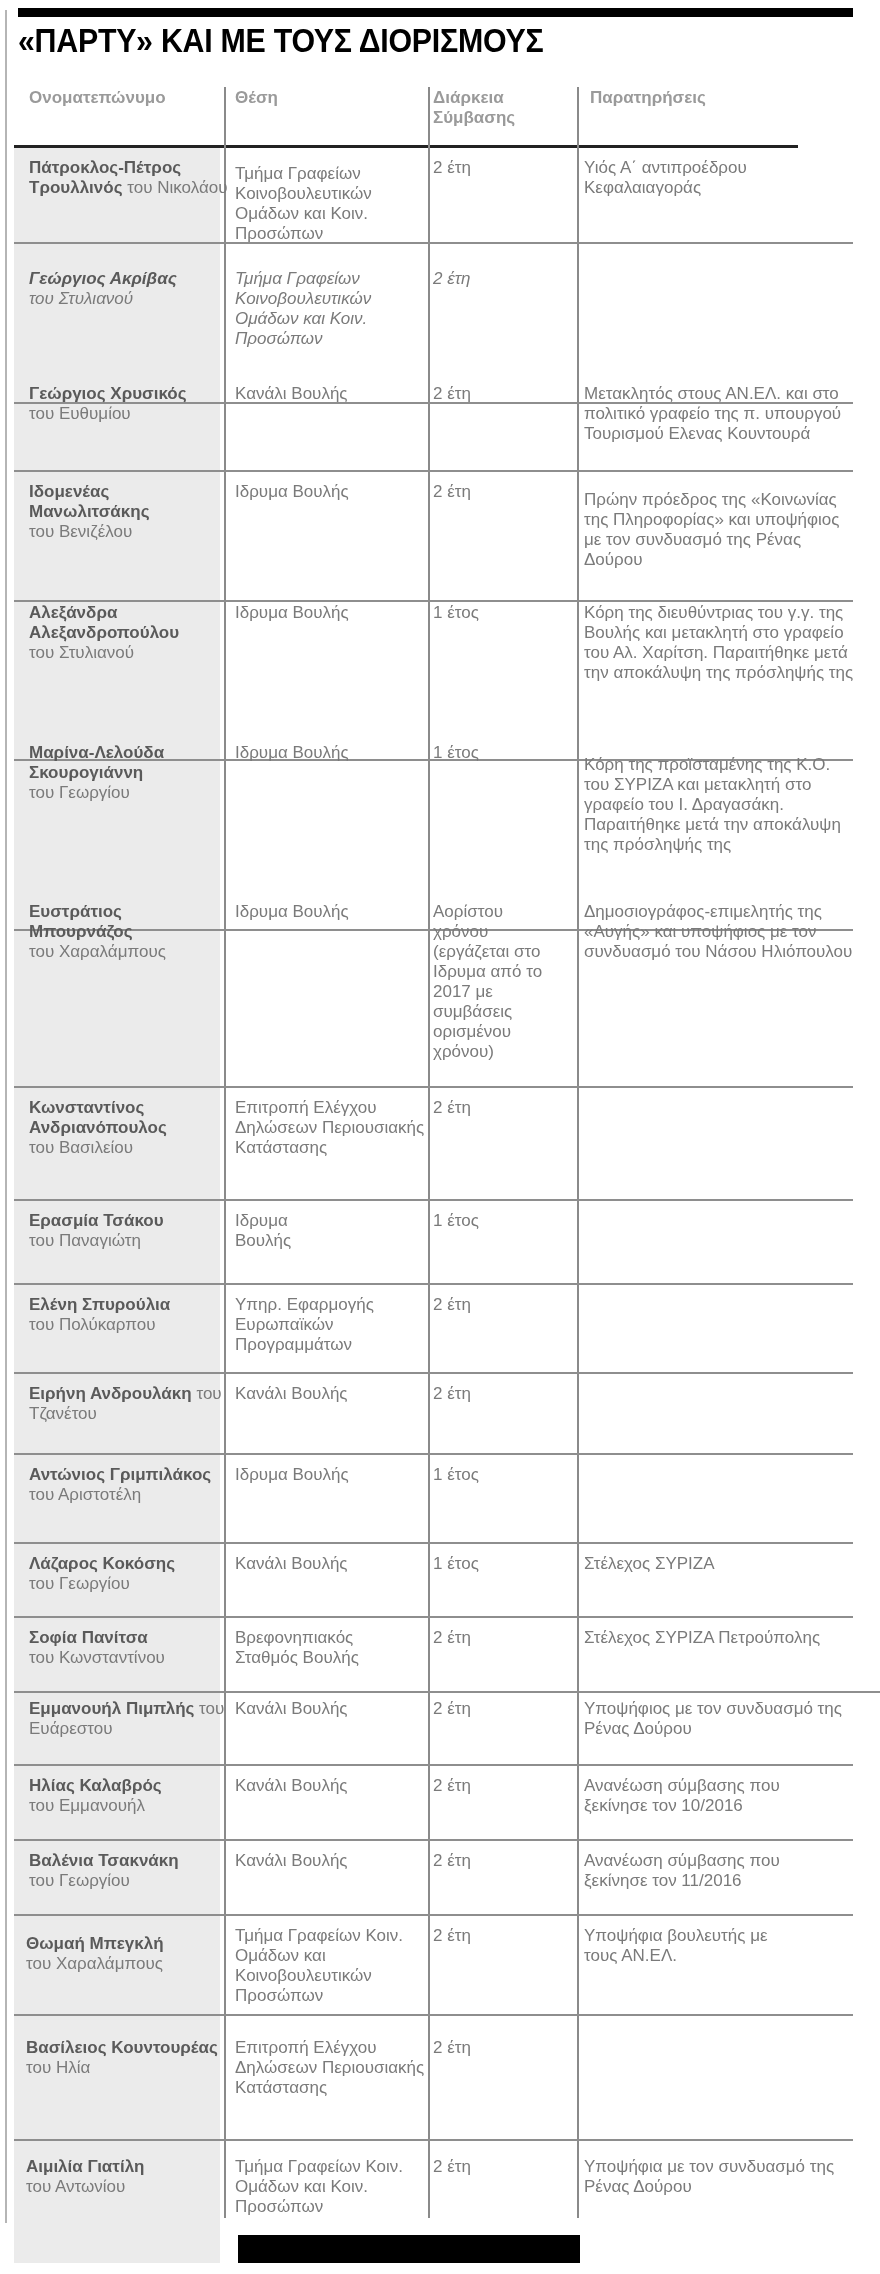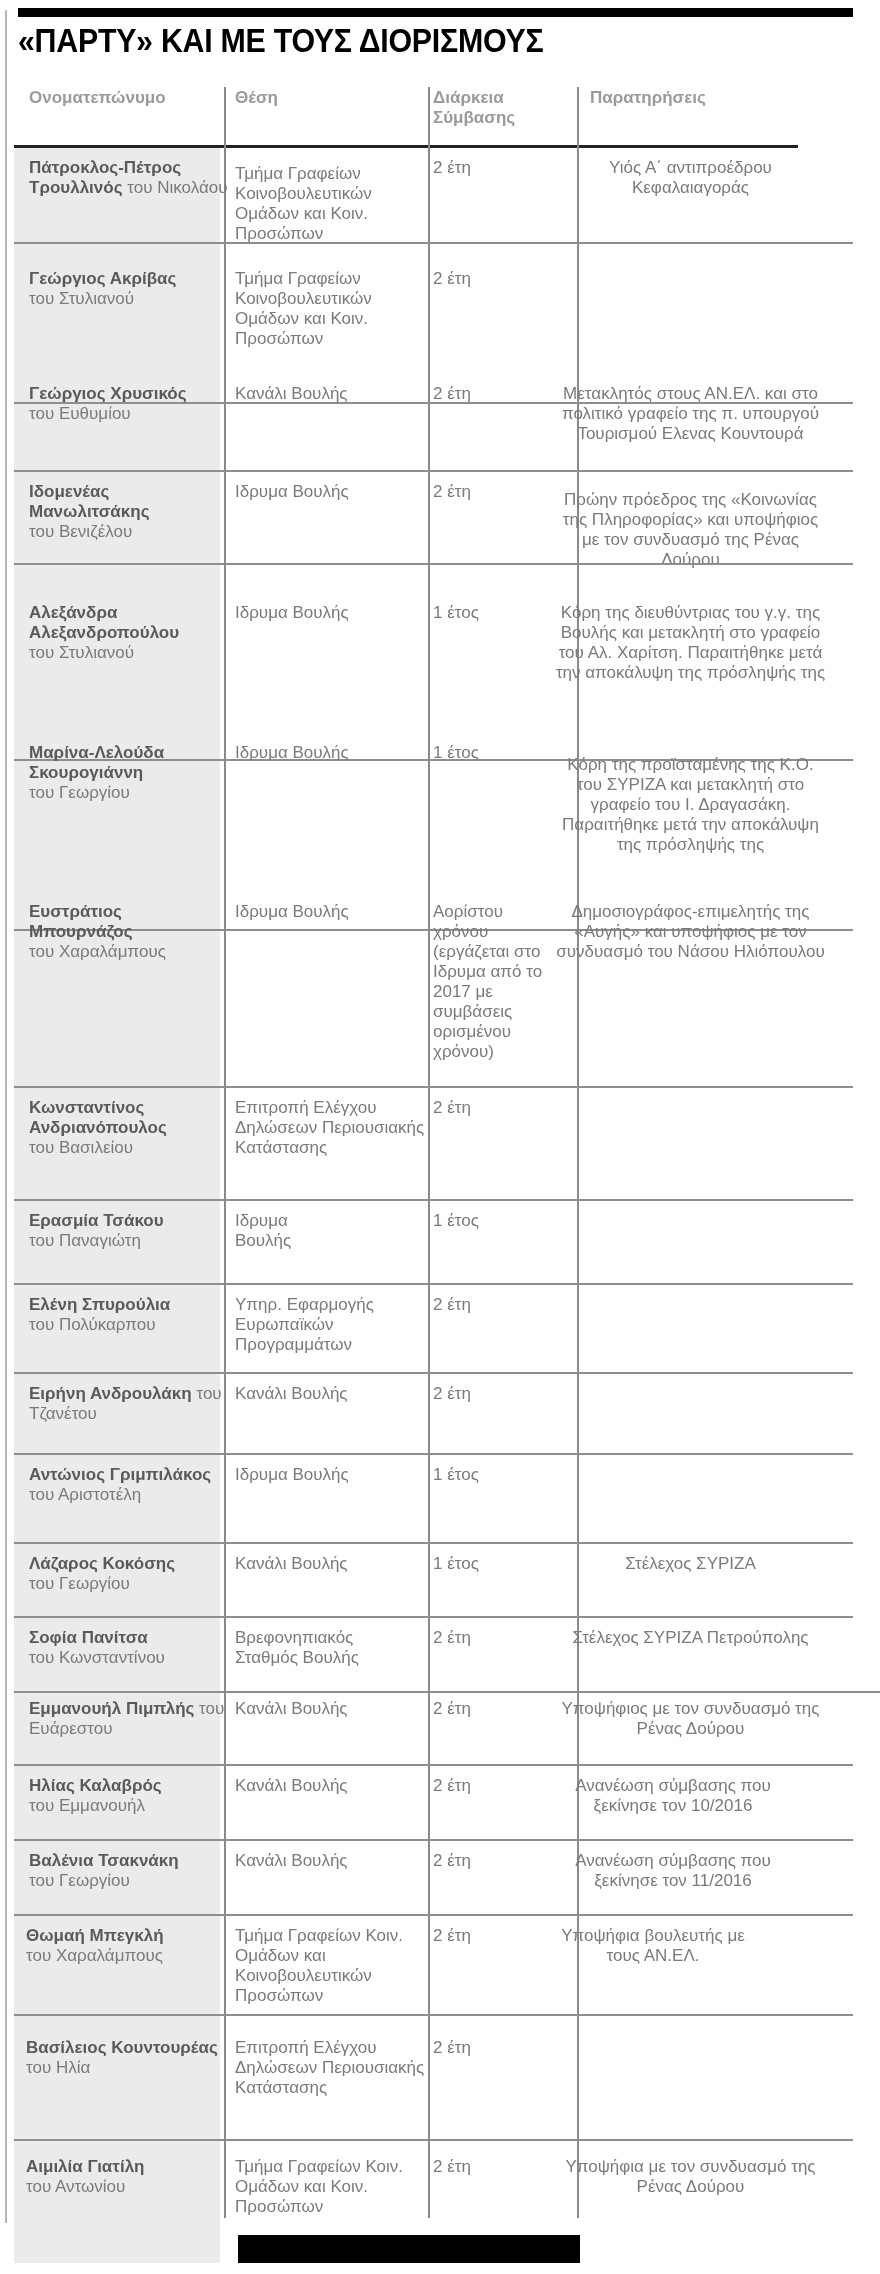--- a/index.html
+++ b/index.html
@@ -13,21 +13,21 @@
   .hdr { position: absolute; top: 88px; font-weight: bold; font-size: 17px; line-height: 20px; color: #9a9a9a; }
   .hdr-underline { position: absolute; left: 14px; top: 145px; width: 784px; height: 3px; background: #222; }
   .vline { position: absolute; width: 2px; background: #8a8a8a; }
   .namebg { position: absolute; left: 14px; top: 148px; width: 206px; height: 2115px; background: #ebebeb; }
   .row { position: absolute; left: 14px; width: 839px; }
   .row-divider { position: absolute; left: 0; right: 0; bottom: 0; height: 2px; background: #8e8e8e; }
   .cell { position: absolute; font-size: 17px; line-height: 20px; color: #7a7a7a; }
   .c-name { left: 15px; width: 200px; top: 10px; }
   .c-pos  { left: 221px; width: 195px; top: 10px; }
   .c-dur  { left: 419px; width: 140px; top: 10px; }
-  .c-note { left: 539px; width: 275px; top: 10px; text-align: center; }
+  .c-note { left: 570px; width: 275px; top: 10px; }
   .nm-bold { font-weight: bold; color: #5a5a5a; }
   .nm-pat  { color: #7a7a7a; }
   .bottom-bar { position: absolute; left: 238px; top: 2235px; width: 342px; height: 28px; background: #000; }
 </style>
 </head>
 <body>
 
 <div class="left-rule"></div>
 <div class="top-bar"></div>
 <h1 class="title">«ΠΑΡΤΥ» ΚΑΙ ΜΕ ΤΟΥΣ ΔΙΟΡΙΣΜΟΥΣ</h1>
@@ -48,35 +48,35 @@
 <div class="vline" style="left:577px; top:87px; height:2131px;"></div>
 
 <div id="rows">
   <div class="row" style="top:148px;height:96px;">
     <div class="cell c-name"><span class="nm-bold">Πάτροκλος-Πέτρος Τρουλλινός</span> <span class="nm-pat">του Νικολάου</span></div>
     <div class="cell c-pos" style="top:16px;">Τμήμα Γραφείων Κοινοβουλευτικών Ομάδων και Κοιν. Προσώπων</div>
     <div class="cell c-dur">2 έτη</div>
     <div class="cell c-note">Υιός Α΄ αντιπροέδρου Κεφαλαιαγοράς</div>
     <div class="row-divider"></div>
   </div>
-  <div class="row" style="top:259px;height:145px;">
+  <div class="row" style="top:259px;height:145px;font-style:italic;">
     <div class="cell c-name"><span class="nm-bold">Γεώργιος Ακρίβας</span><br><span class="nm-pat">του Στυλιανού</span></div>
     <div class="cell c-pos">Τμήμα Γραφείων Κοινοβουλευτικών Ομάδων και Κοιν. Προσώπων</div>
     <div class="cell c-dur">2 έτη</div>
     <div class="cell c-note"></div>
     <div class="row-divider"></div>
   </div>
   <div class="row" style="top:374px;height:98px;">
     <div class="cell c-name"><span class="nm-bold">Γεώργιος Χρυσικός</span><br><span class="nm-pat">του Ευθυμίου</span></div>
     <div class="cell c-pos">Κανάλι Βουλής</div>
     <div class="cell c-dur">2 έτη</div>
     <div class="cell c-note">Μετακλητός στους ΑΝ.ΕΛ. και στο πολιτικό γραφείο της π. υπουργού Τουρισμού Ελενας Κουντουρά</div>
     <div class="row-divider"></div>
   </div>
-  <div class="row" style="top:472px;height:93px;">
+  <div class="row" style="top:472px;height:130px;">
     <div class="cell c-name"><span class="nm-bold">Ιδομενέας Μανωλιτσάκης</span><br><span class="nm-pat">του Βενιζέλου</span></div>
     <div class="cell c-pos">Ιδρυμα Βουλής</div>
     <div class="cell c-dur">2 έτη</div>
     <div class="cell c-note" style="top:18px;">Πρώην πρόεδρος της «Κοινωνίας της Πληροφορίας» και υποψήφιος με τον συνδυασμό της Ρένας Δούρου</div>
     <div class="row-divider"></div>
   </div>
   <div class="row" style="top:593px;height:168px;">
     <div class="cell c-name"><span class="nm-bold">Αλεξάνδρα Αλεξανδροπούλου</span><br><span class="nm-pat">του Στυλιανού</span></div>
     <div class="cell c-pos">Ιδρυμα Βουλής</div>
     <div class="cell c-dur">1 έτος</div>
@@ -161,21 +161,21 @@
     <div class="row-divider"></div>
   </div>
   <div class="row" style="top:1841px;height:75px;">
     <div class="cell c-name"><span class="nm-bold">Βαλένια Τσακνάκη</span><br><span class="nm-pat">του Γεωργίου</span></div>
     <div class="cell c-pos">Κανάλι Βουλής</div>
     <div class="cell c-dur">2 έτη</div>
     <div class="cell c-note" style="width:240px;">Ανανέωση σύμβασης που ξεκίνησε τον 11/2016</div>
     <div class="row-divider"></div>
   </div>
   <div class="row" style="top:1916px;height:100px;">
-    <div class="cell c-name" style="left:12px;"><span class="nm-bold">Θωμαή Μπεγκλή</span><br><span class="nm-pat">του Χαραλάμπους</span></div>
+    <div class="cell c-name" style="left:12px;margin-top:8px;"><span class="nm-bold">Θωμαή Μπεγκλή</span><br><span class="nm-pat">του Χαραλάμπους</span></div>
     <div class="cell c-pos">Τμήμα Γραφείων Κοιν. Ομάδων και Κοινοβουλευτικών Προσώπων</div>
     <div class="cell c-dur">2 έτη</div>
     <div class="cell c-note" style="width:200px;">Υποψήφια βουλευτής με τους ΑΝ.ΕΛ.</div>
     <div class="row-divider"></div>
   </div>
   <div class="row" style="top:2016px;height:125px;">
     <div class="cell c-name" style="left:12px;top:22px;"><span class="nm-bold">Βασίλειος Κουντουρέας</span><br><span class="nm-pat">του Ηλία</span></div>
     <div class="cell c-pos" style="top:22px;">Επιτροπή Ελέγχου Δηλώσεων Περιουσιακής Κατάστασης</div>
     <div class="cell c-dur" style="top:22px;">2 έτη</div>
     <div class="cell c-note"></div>

